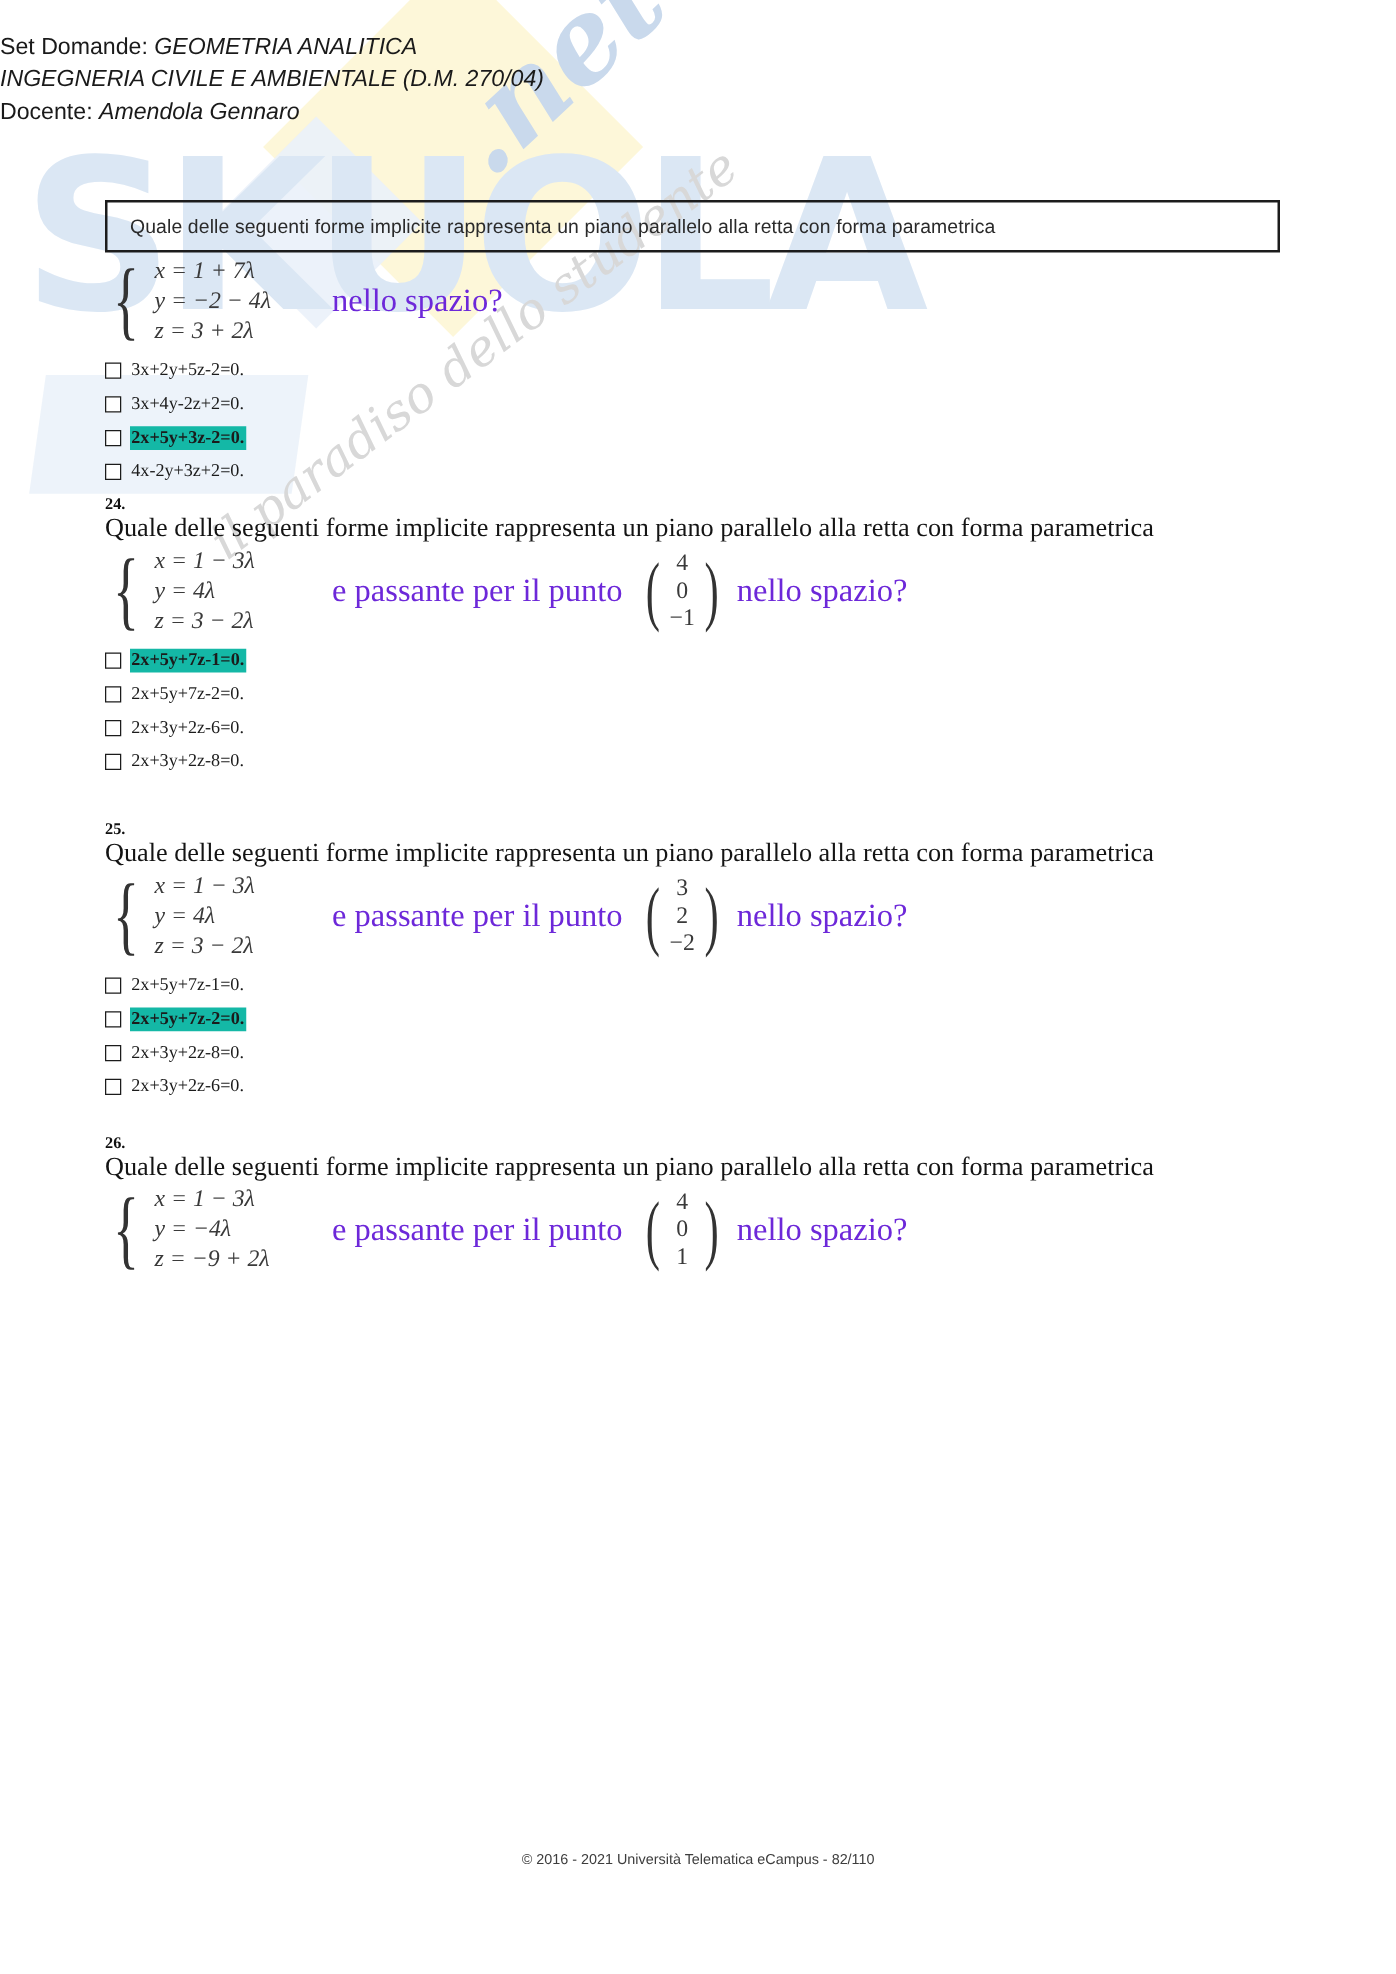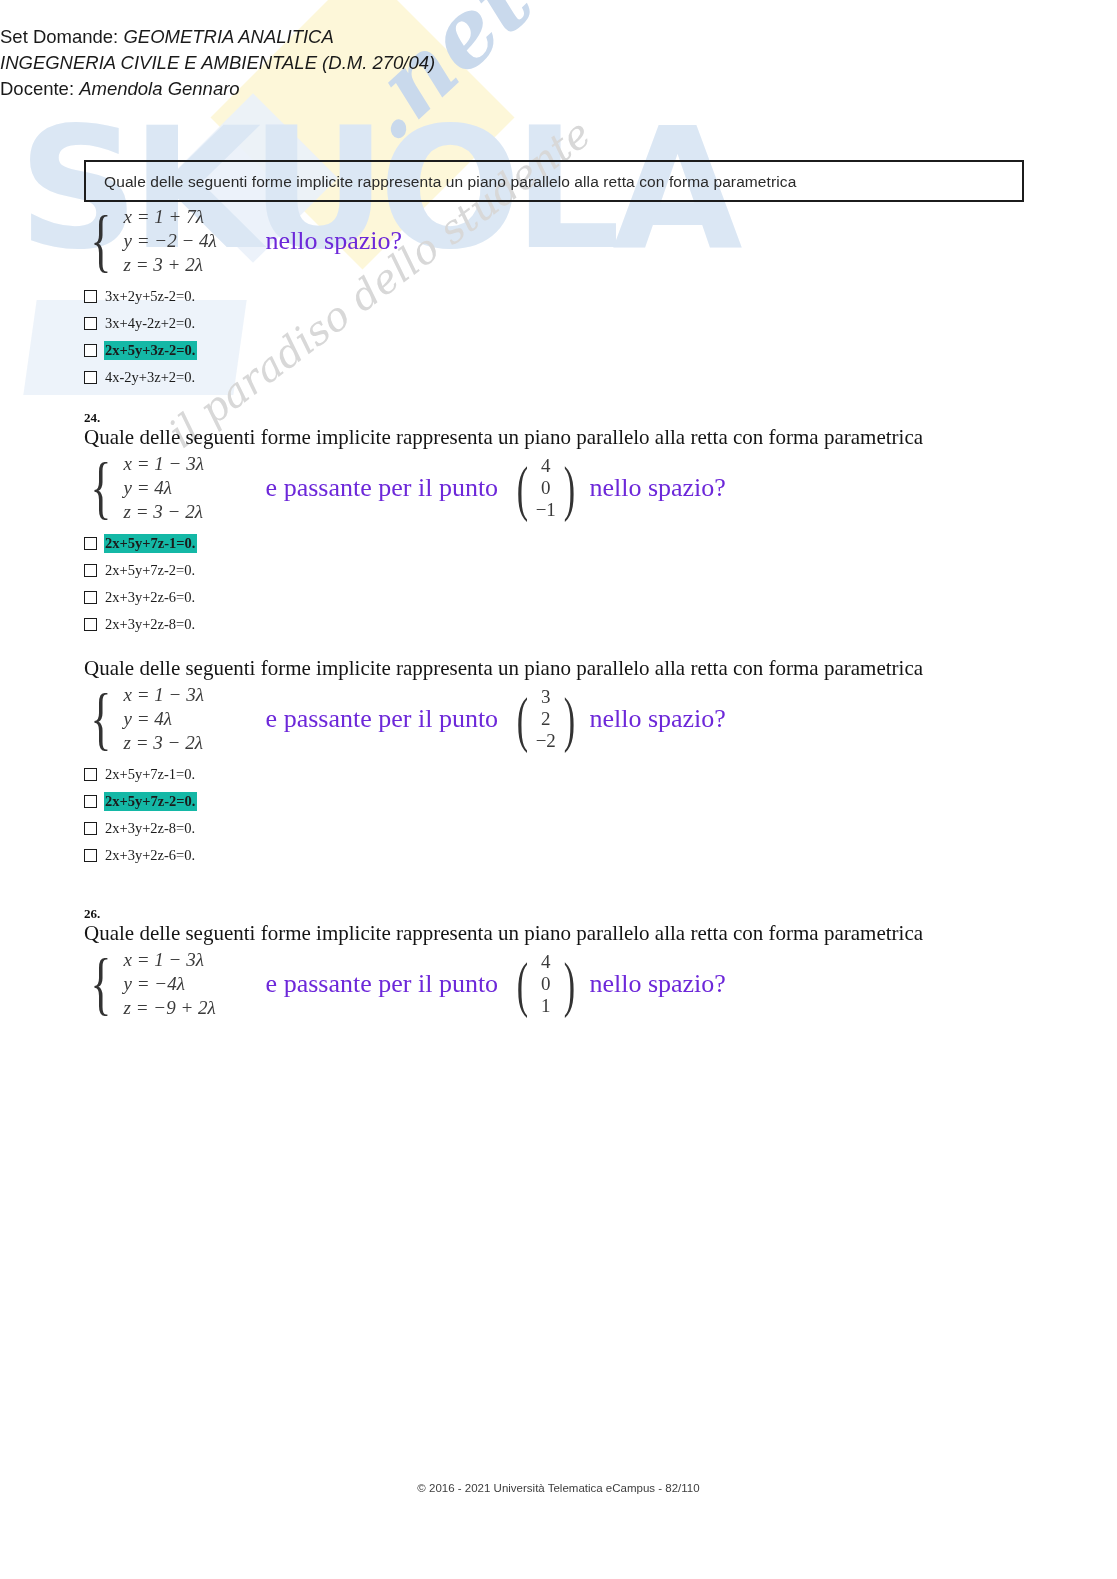--- a/index.html
+++ b/index.html
@@ -309,21 +309,21 @@
           <div class="answer-row highlight">
             <span class="checkbox"></span>
             <span class="answer-text">2x+5y+3z-2=0.</span>
           </div>
           <div class="answer-row">
             <span class="checkbox"></span>
             <span class="answer-text">4x-2y+3z+2=0.</span>
           </div>
         </div>
       </div>
-      <div class="question-block" style="top: 411px;">
+      <div class="question-block" style="top: 396px;">
         <div class="q-number">24.</div>
         <div class="q-text">Quale delle seguenti forme implicite rappresenta un piano parallelo alla retta con forma parametrica</div>
         <div class="sys-row">
           <div class="brace">{</div>
           <div class="sys-eqs">
             <span>x = 1 − 3λ</span>
             <span>y = 4λ</span>
             <span>z = 3 − 2λ</span>
           </div>
           <div class="sys-tail">e passante per il punto</div>
@@ -351,20 +351,21 @@
             <span class="checkbox"></span>
             <span class="answer-text">2x+3y+2z-6=0.</span>
           </div>
           <div class="answer-row">
             <span class="checkbox"></span>
             <span class="answer-text">2x+3y+2z-8=0.</span>
           </div>
         </div>
       </div>
       <div class="question-block" style="top: 656px;">
+        <div class="q-number">25.</div>
         <div class="q-text">Quale delle seguenti forme implicite rappresenta un piano parallelo alla retta con forma parametrica</div>
         <div class="sys-row">
           <div class="brace">{</div>
           <div class="sys-eqs">
             <span>x = 1 − 3λ</span>
             <span>y = 4λ</span>
             <span>z = 3 − 2λ</span>
           </div>
           <div class="sys-tail">e passante per il punto</div>
           <div class="point-wrap">

